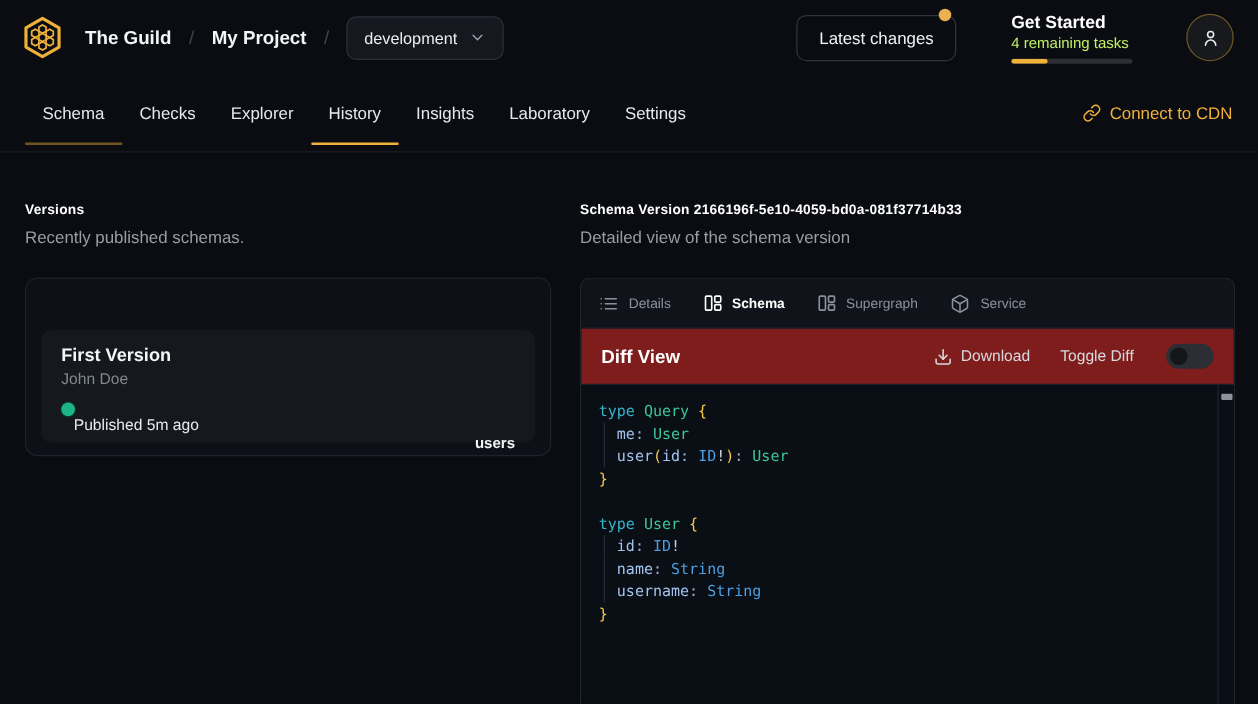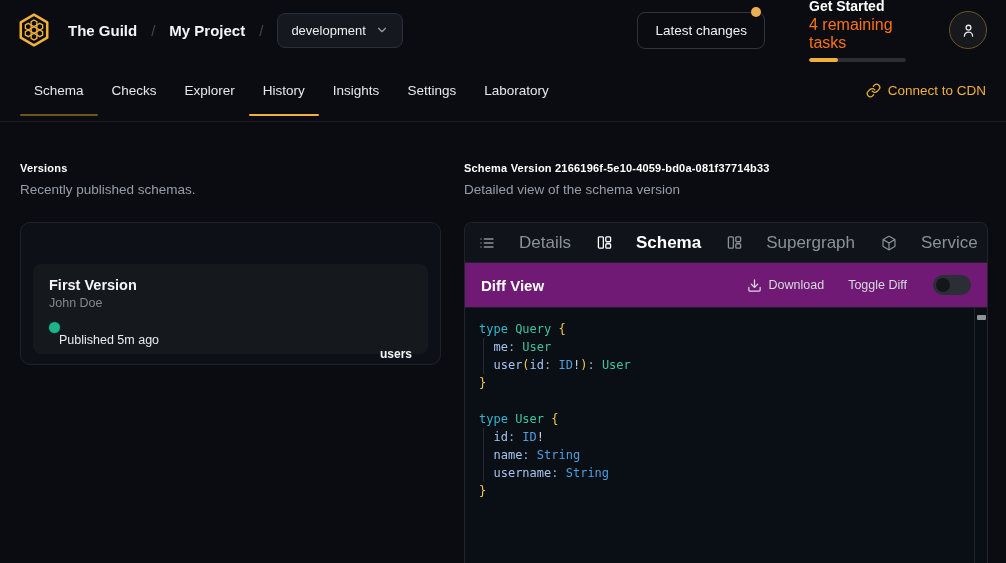--- a/index.html
+++ b/index.html
@@ -24,21 +24,21 @@
   .latest-btn {
     position:relative; background:transparent; border:1px solid #2f343d; border-radius:8px;
     padding:10px 17px; font-size:13.5px; color:#f1f2f4; font-family:inherit; cursor:pointer;
   }
   .latest-btn .notif-dot {
     position:absolute; top:-6px; right:3px; width:10px; height:10px;
     border-radius:50%; background:#eab052;
   }
   .get-started { margin-left:44px; width:112px; }
   .gs-title { font-size:14px; font-weight:600; color:#ffffff; }
-  .gs-sub { font-size:16px; color:#f97316; margin-top:2px; }
+  .gs-sub { font-size:12px; color:#bef264; margin-top:2px; }
   .gs-bar { margin-top:6px; width:97px; height:4px; background:#2c2e33; border-radius:2px; overflow:hidden; }
   .gs-fill { height:100%; background:#f0b13a; border-radius:2px; width:30%; }
   .avatar {
     margin-left:28px; width:38px; height:38px; border-radius:50%;
     border:1px solid #6e5524; background:#17191d;
     display:flex; align-items:center; justify-content:center; cursor:pointer; flex:none;
   }
 
   
   .nav { height:62px; display:flex; align-items:stretch; padding:0 20px; border-bottom:1px solid #1a1e25; }
@@ -74,25 +74,25 @@
   .detail-panel { flex:1; min-width:0; }
   .detail-card {
     margin-top:25px; height:351px; display:flex; flex-direction:column;
     background:#0c0f15; border:1px solid #20252d; border-bottom:none;
     border-radius:8px 8px 0 0; overflow:hidden;
   }
   .dc-tabs {
     height:40px; flex:none; display:flex; align-items:center; gap:26px;
     padding:0 14px; background:#10141a; border-bottom:1px solid #1c212a;
   }
-  .dc-tab { display:flex; align-items:center; gap:24px; font-size:17px; font-weight:500; color:#8b9199; cursor:pointer; }
+  .dc-tab { display:flex; align-items:center; gap:8px; font-size:11px; font-weight:500; color:#8b9199; cursor:pointer; }
   .dc-tab.active { color:#ffffff; font-weight:600; }
   .dc-tab svg { display:block; }
 
-  .diff-row { height:45px; flex:none; display:flex; align-items:center; padding:0 16px; background:#701a75; border-bottom:1px solid #1b2028; }
+  .diff-row { height:45px; flex:none; display:flex; align-items:center; padding:0 16px; background:#7f1d1d; border-bottom:1px solid #1b2028; }
   .diff-title { font-size:15px; font-weight:700; color:#ffffff; }
   .diff-actions { margin-left:auto; display:flex; align-items:center; gap:24px; }
   .download-btn { display:flex; align-items:center; gap:7px; font-size:12.5px; color:#d7dade; background:none; border:none; font-family:inherit; cursor:pointer; }
   .toggle-group { display:flex; align-items:center; gap:26px; font-size:12.5px; color:#d7dade; }
   .toggle { width:38px; height:20px; border-radius:10px; background:#2b2e35; position:relative; cursor:pointer; flex:none; }
   .toggle .knob { position:absolute; left:3px; top:3px; width:14px; height:14px; border-radius:50%; background:#14161a; }
 
   .code-area {
     flex:1; position:relative; background:#0a0e15;
     padding:12px 26px 0 14px;
@@ -186,25 +186,25 @@
       </div>
     <div class="nav-tab active">
         <span>History</span>
         <span class="tab-underline"></span>
       </div>
     <div class="nav-tab">
         <span>Insights</span>
         <span class="tab-underline"></span>
       </div>
     <div class="nav-tab">
+        <span>Laboratory</span>
+        <span class="tab-underline"></span>
+      </div>
+    <div class="nav-tab">
         <span>Settings</span>
-        <span class="tab-underline"></span>
-      </div>
-    <div class="nav-tab">
-        <span>Laboratory</span>
         <span class="tab-underline"></span>
       </div>
   </div>
   <div class="connect-cdn">
     <svg viewBox="0 0 24 24" width="15" height="15" fill="none" stroke="#f0b13a" stroke-width="2" stroke-linecap="round" stroke-linejoin="round">
       <path d="M10 13a5 5 0 0 0 7.54.54l3-3a5 5 0 0 0-7.07-7.07l-1.72 1.71"></path>
       <path d="M14 11a5 5 0 0 0-7.54-.54l-3 3a5 5 0 0 0 7.07 7.07l1.71-1.71"></path>
     </svg>
     <span>Connect to CDN</span>
   </div>

